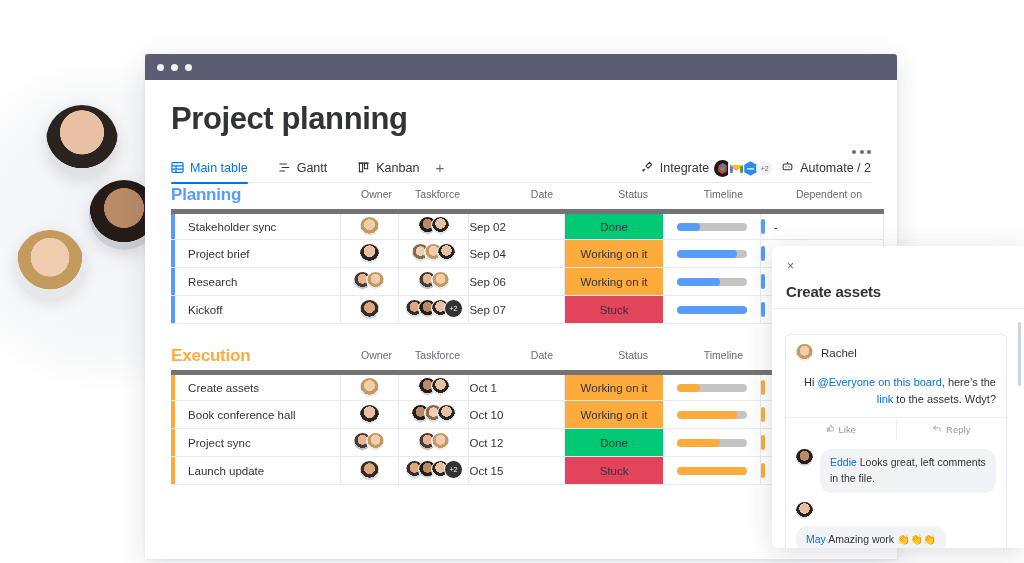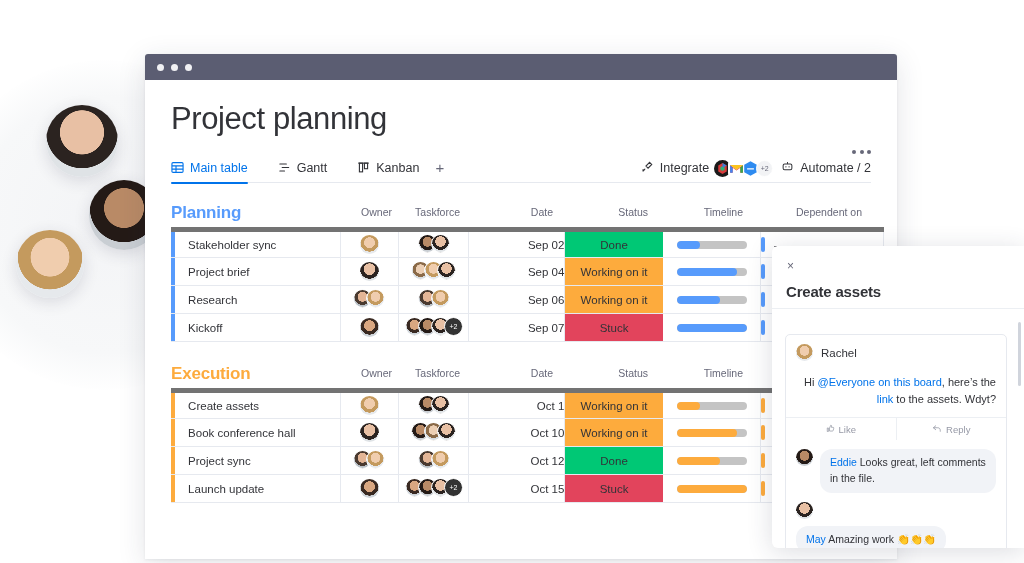--- a/index.html
+++ b/index.html
@@ -29,21 +29,21 @@
   }
   .titlebar {
     height: 26px; background: #5b5d72; border-radius: 3px 3px 0 0;
     display: flex; align-items: center; padding-left: 12px; gap: 7px;
   }
   .dot { width: 7px; height: 7px; border-radius: 50%; background: #f1f1f4; }
 
   .page { padding: 0 26px; position: relative; }
 
   .title {
-    font-size: 31px; font-weight: 400; color: #323338; letter-spacing: -0.4px;
+    font-size: 31px; font-weight: 700; color: #323338; letter-spacing: -0.4px;
     margin-top: 22px; line-height: 1.1;
   }
   .kebab {
     position: absolute; right: 26px; top: 48px;
     display: flex; gap: 3.5px; cursor: pointer;
   }
   .kebab i { width: 4px; height: 4px; border-radius: 50%; background: #676879; display: block; }
 
   
   .tabbar {
@@ -70,40 +70,40 @@
   .tb-btn { display: flex; align-items: center; gap: 6px; font-size: 12.5px; color: #323338; cursor: pointer; }
   .apps { display: flex; align-items: center; margin: 0 2px; }
   .app-ic { width: 17px; height: 17px; border-radius: 4px; margin-left: -3px; display:block; }
   .app-more {
     width: 17px; height: 17px; border-radius: 50%; background: #f2f3f5; color: #676879;
     font-size: 7px; display: flex; align-items: center; justify-content: center; margin-left: -3px;
     border: 1px solid #fff;
   }
 
   
-  .group { margin-top: 18px; }
+  .group { }
   .group-head { display: flex; align-items: flex-end; height: 24px; }
   .group-title { font-size: 17px; font-weight: 700; letter-spacing: -0.2px; }
   .group-title.planning { color: #579bfc; }
   .group-title.execution { color: #fdab3d; }
 
   .colhdr { font-size: 10.5px; color: #676879; text-align: right; position: absolute; }
 
   table.board { border-collapse: collapse; width: 713px; table-layout: fixed; }
   table.board td {
     height: 28px; font-size: 11.5px; color: #323338;
     border-bottom: 1px solid #e6e9ef; border-right: 1px solid #e6e9ef;
     background: #fff;
   }
   table.board tr:first-child td { border-top: 5px solid #737373; }
   .c-bar { width: 4px; border-right: none !important; padding: 0; }
   .c-name { width: 160px; padding-left: 13px; }
   .c-owner { width: 57px; text-align: center; }
   .c-task { width: 68px; text-align: center; }
-  .c-date { width: 93px; text-align: right; }
+  .c-date { width: 93px; text-align: left; }
   .c-status { width: 95px; text-align: center; color: #fff; font-size: 11.5px; border-right: none !important; }
   .c-time { width: 95px; text-align: center; }
   .c-depsep { width: 4px; padding: 0; border-right: none !important; }
   .c-dep { width: 115px; padding-left: 9px; color: #323338; }
 
   .planning .c-bar { background: #579bfc; }
   .execution .c-bar { background: #fdab3d; }
   .planning .c-depsep > i, .execution .c-depsep > i {
     display: block; width: 4px; height: 15px; border-radius: 2px; margin: 0 auto;
   }

